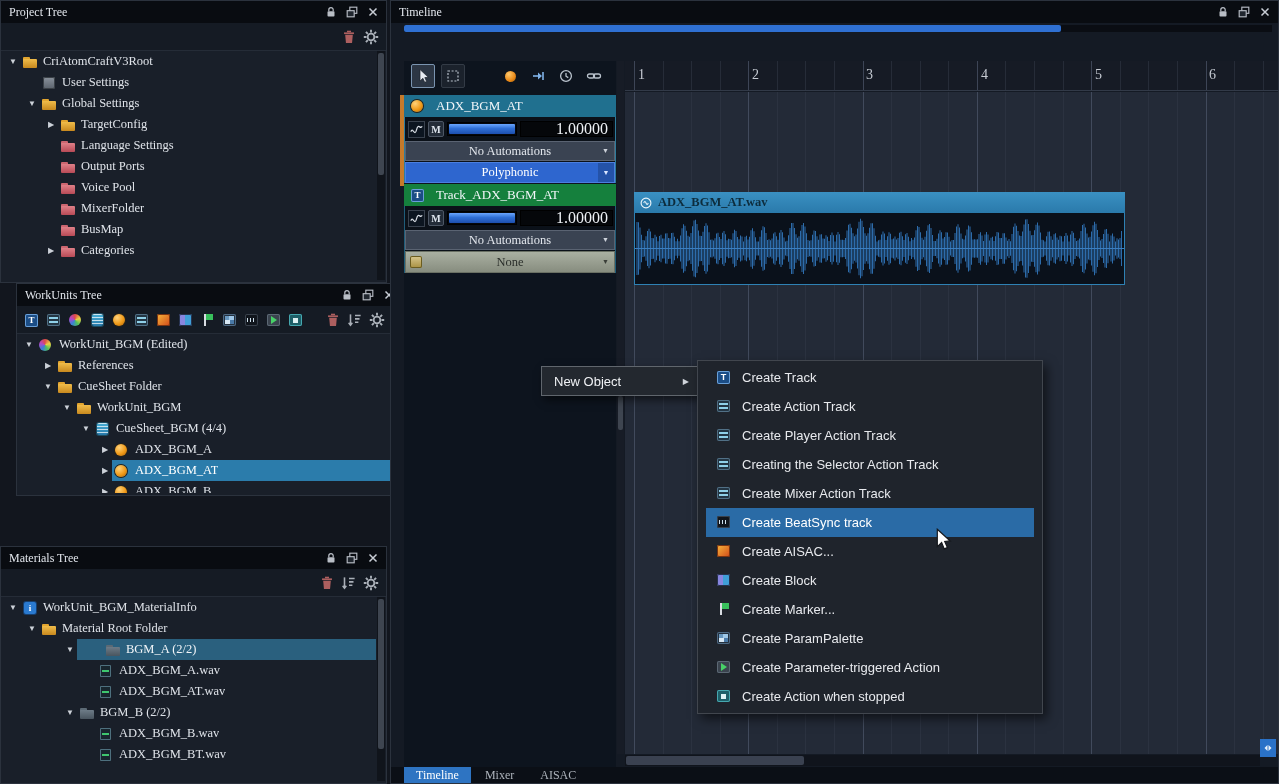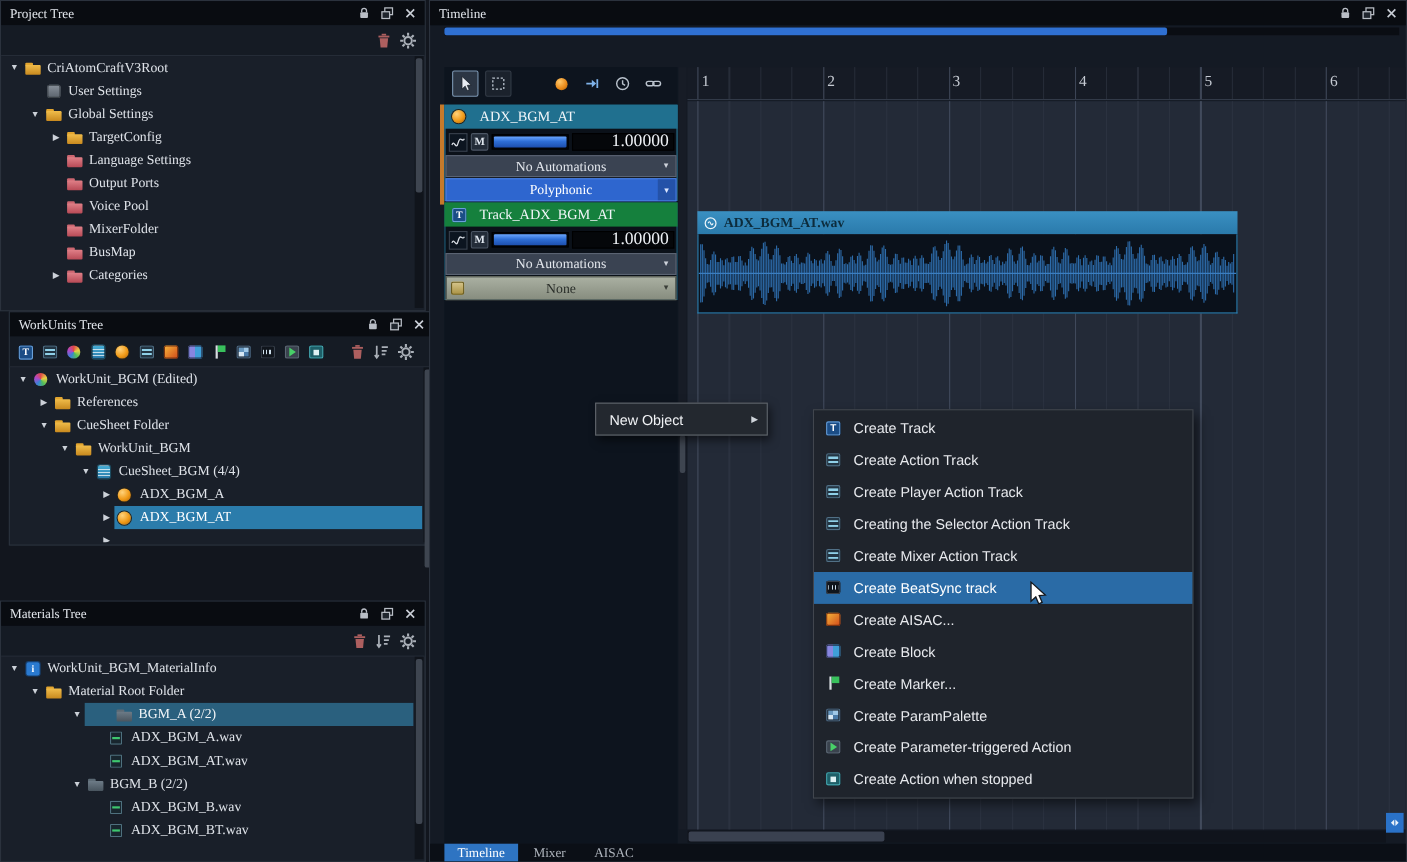--- a/index.html
+++ b/index.html
@@ -175,32 +175,32 @@
     display:flex; padding-left:13px; gap:2px; }
   .ttab { padding:0 12px; font-size:12px; line-height:17px; color:#aeb4bc; cursor:pointer; white-space:nowrap; }
   .ttab.active { background:#2e74c2; color:#fff; }
 
   
   .cmenu-root { position:absolute; left:541px; top:366px; width:157px; height:30px; z-index:60;
     background:#23282f; border:1px solid #60666d; box-shadow:3px 4px 8px rgba(0,0,0,.55);
     display:flex; align-items:center; padding:0 8px 0 12px; font-size:13px; color:#f0f2f5; cursor:pointer; }
   .cmenu-root .mlabel { flex:1; }
   .submenu-arrow { font-size:8px; color:#cfd4da; }
-  .cmenu-sub { position:absolute; left:697px; top:372px; width:346px; z-index:61;
-    background:#1f242c; border:1px solid #41464e; box-shadow:4px 5px 10px rgba(0,0,0,.55); padding:2px 0;margin-left:42px; }
+  .cmenu-sub { position:absolute; left:697px; top:360px; width:346px; z-index:61;
+    background:#1f242c; border:1px solid #41464e; box-shadow:4px 5px 10px rgba(0,0,0,.55); padding:2px 8px; }
   .menu-item { height:29px; display:flex; align-items:center; gap:10px; padding:0 10px;
     font-size:13px; color:#e8eaee; cursor:pointer; white-space:nowrap; }
   .menu-item.highlighted { background:#2a6ba6; color:#fff; }
   .menu-item .ticon { margin:0; width:16px; height:15px; }
 
   .mouse-cursor { position:absolute; left:936px; top:528px; z-index:99; }
 
   
   #project-panel { left:0; top:0; width:387px; height:283px; }
-  #workunits-panel { left:8px; top:283px; width:387px; height:213px; }
+  #workunits-panel { left:16px; top:283px; width:387px; height:213px; }
   #materials-panel { left:0; top:546px; width:387px; height:238px; }
 </style>
 </head>
 <body>
 
 <svg width="0" height="0" style="position:absolute" aria-hidden="true">
   <defs>
     <g id="i-lock">
         <rect x="4" y="7" width="8" height="6" rx="1" fill="#b9bec6"></rect>
         <path d="M5.5 7V5.5a2.5 2.5 0 0 1 5 0V7" fill="none" stroke="#b9bec6" stroke-width="1.4"></path>
@@ -466,20 +466,24 @@
       <div class="trow selected" style="--d: 4;">
         <span class="exp">▶</span>
         <span class="rowc">
           <span class="ticon icon-cue"></span>
           <span class="tlabel">ADX_BGM_AT</span>
         </span>
       </div>
 
       <div class="trow" style="--d: 4;">
         <span class="exp">▶</span>
+        <span class="rowc">
+          <span class="ticon icon-cue"></span>
+          <span class="tlabel">ADX_BGM_B</span>
+        </span>
       </div>
 
       <div class="trow" style="--d: 4;">
         <span class="exp">▶</span>
         <span class="rowc">
           <span class="ticon icon-cue"></span>
           <span class="tlabel">ADX_BGM_BT</span>
         </span>
       </div>
     </div>

